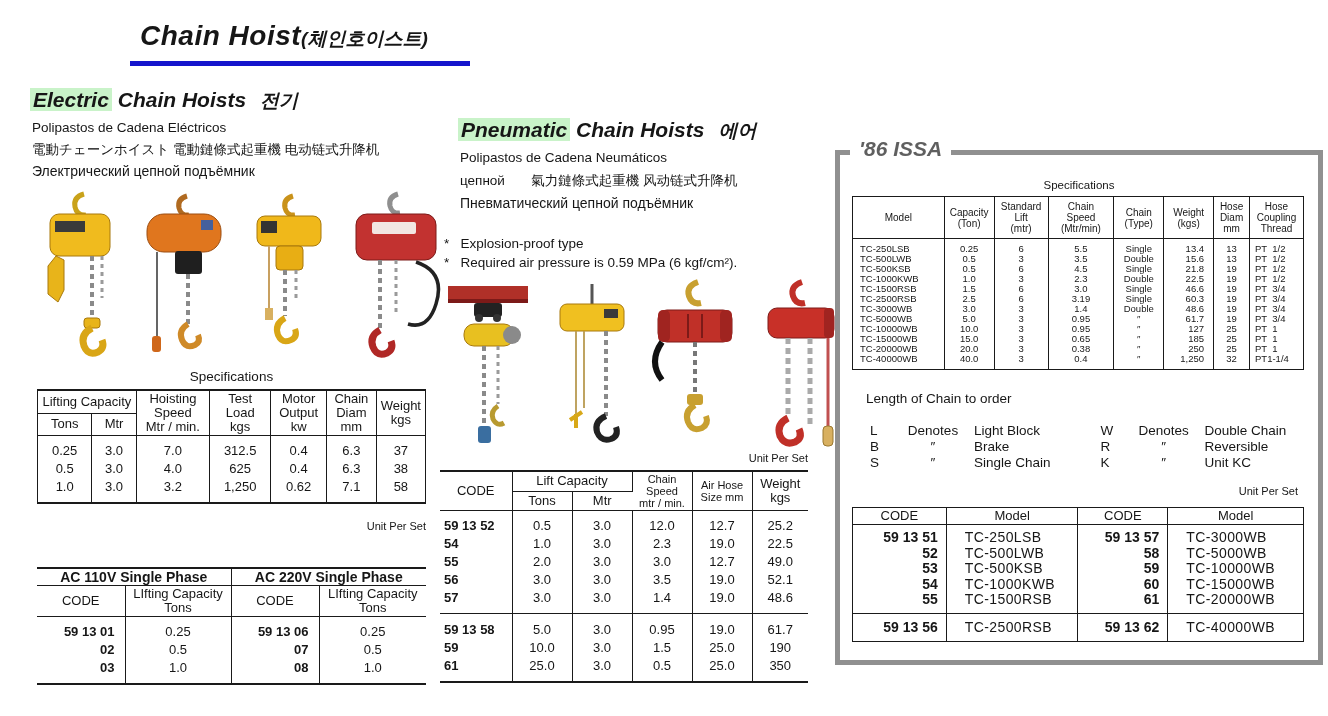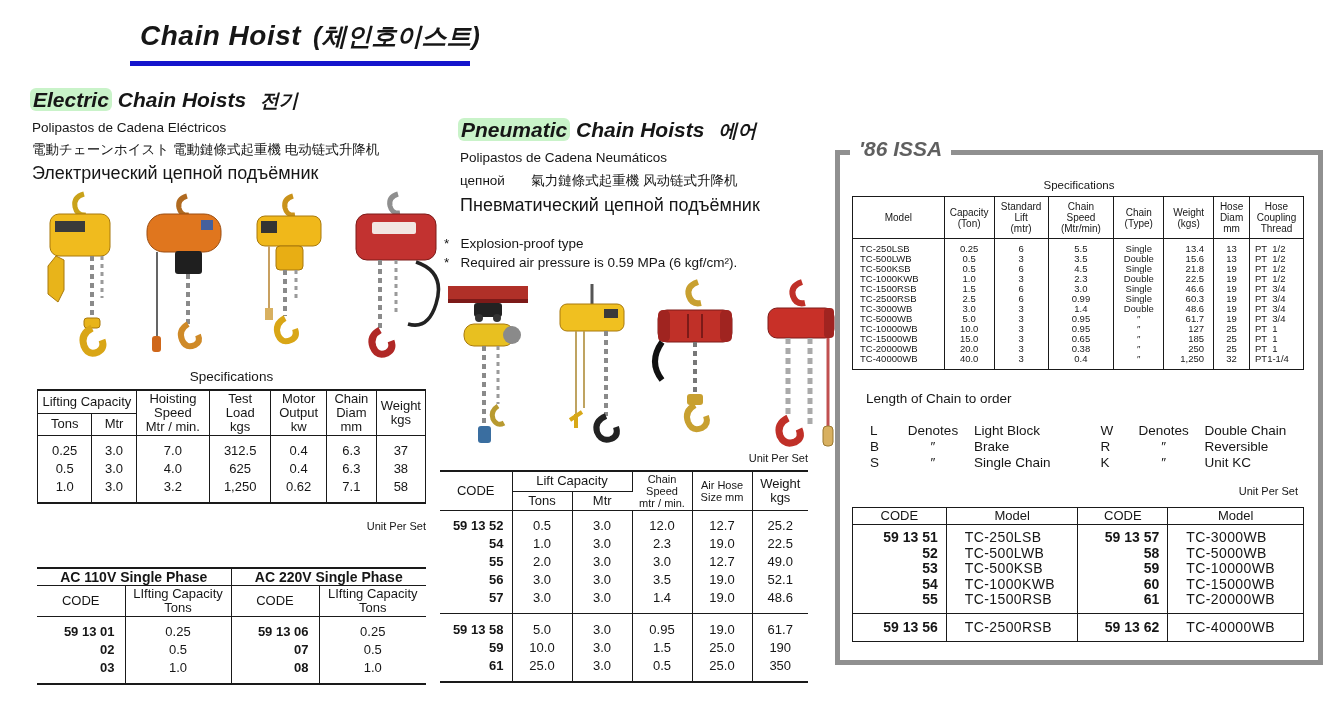--- a/index.html
+++ b/index.html
@@ -4,29 +4,29 @@
 <style>
   html,body{margin:0;padding:0;background:#e9e9e9;}
   .page{position:relative;width:1328px;height:716px;background:#ffffff;
         font-family:"Liberation Sans", sans-serif;color:#161616;overflow:hidden;}
   .abs{position:absolute;}
   .pre{white-space:pre-line;}
   .prehard{white-space:pre;}
 
   
   .main-title{font-style:italic;font-weight:bold;font-size:28px;letter-spacing:.5px;}
-  .main-title .kor{font-size:25px;margin-left:12px;letter-spacing:0;}
+  .main-title .kor{font-size:19px;letter-spacing:0;}
   .blue-rule{background:#1414cc;height:5px;}
 
   
   .sec-head{font-style:italic;font-weight:bold;font-size:21px;}
-  .sec-head .hl{background:#c9f3c9;padding:0 3px;border-radius:6px;}
+  .sec-head .hl{background:#c9f3c9;padding:0 3px;}
   .sec-head .kor{font-size:19px;margin-left:14px;}
   .sub{font-size:13.5px;margin-top:4px;}
-  .sub-ru{font-size:18px;}
+  .sub-ru{font-size:14px;}
   .note{font-size:13.5px;line-height:19px;}
 
   
   table{border-collapse:collapse;font-size:13px;color:#161616;}
   th{font-weight:normal;text-align:center;vertical-align:middle;padding:1px 4px;line-height:14px;}
   td{text-align:center;vertical-align:top;padding:0 4px;line-height:18px;}
 
   .cat-table{border-top:2px solid #1a1a1a;border-bottom:2px solid #1a1a1a;}
   .cat-table th{border-bottom:1.5px solid #1a1a1a;}
   .cat-table th,.cat-table td{border-right:1px solid #1a1a1a;}
@@ -44,21 +44,21 @@
   
   .el-table{width:389px;}
   
   .ac-table{width:389px;margin-top:24px;}
   .ac-table .grp{font-weight:bold;font-size:14px;border-bottom:1.5px solid #1a1a1a;}
   .ac-table thead tr:first-child th{border-right:none;}
   .ac-table thead tr:first-child th.grp1{border-right:1px solid #1a1a1a;}
   .ac-table td:nth-child(odd){font-weight:bold;text-align:right;padding-right:10px;}
   
   .pn-table{width:368px;}
-  .pn-table td:first-child{font-weight:bold;text-align:right;padding-right:8px;margin-top:32px;}
+  .pn-table td:first-child{font-weight:bold;text-align:left;padding-right:8px;margin-top:32px;}
   .pn-table th.sm{font-size:11px;line-height:12px;}
 
   
   .issa-box{border:5px solid #909090;}
   .issa-label{font-style:italic;font-weight:bold;font-size:21px;color:#5f5f5f;
               background:#fff;padding:0 9px;line-height:22px;}
   .issa-spec{width:452px;border-top:1px solid #1a1a1a;border-bottom:1px solid #1a1a1a;font-size:10px;}
   .issa-spec th{border-bottom:1px solid #1a1a1a;font-size:10px;line-height:11px;padding:4px 2px;}
   .issa-spec th,.issa-spec td{border-right:1px solid #1a1a1a;}
   .issa-spec{border-left:1px solid #1a1a1a;border-right:1px solid #1a1a1a;}
@@ -502,21 +502,21 @@
             <td>3.0</td>
             <td>Single</td>
             <td>46.6</td>
             <td>19</td>
             <td>PT  3/4</td>
           </tr>
           <tr>
             <td>TC-2500RSB</td>
             <td>2.5</td>
             <td>6</td>
-            <td>0.99</td>
+            <td>3.19</td>
             <td>Single</td>
             <td>60.3</td>
             <td>19</td>
             <td>PT  3/4</td>
           </tr>
           <tr>
             <td>TC-3000WB</td>
             <td>3.0</td>
             <td>3</td>
             <td>1.4</td>

